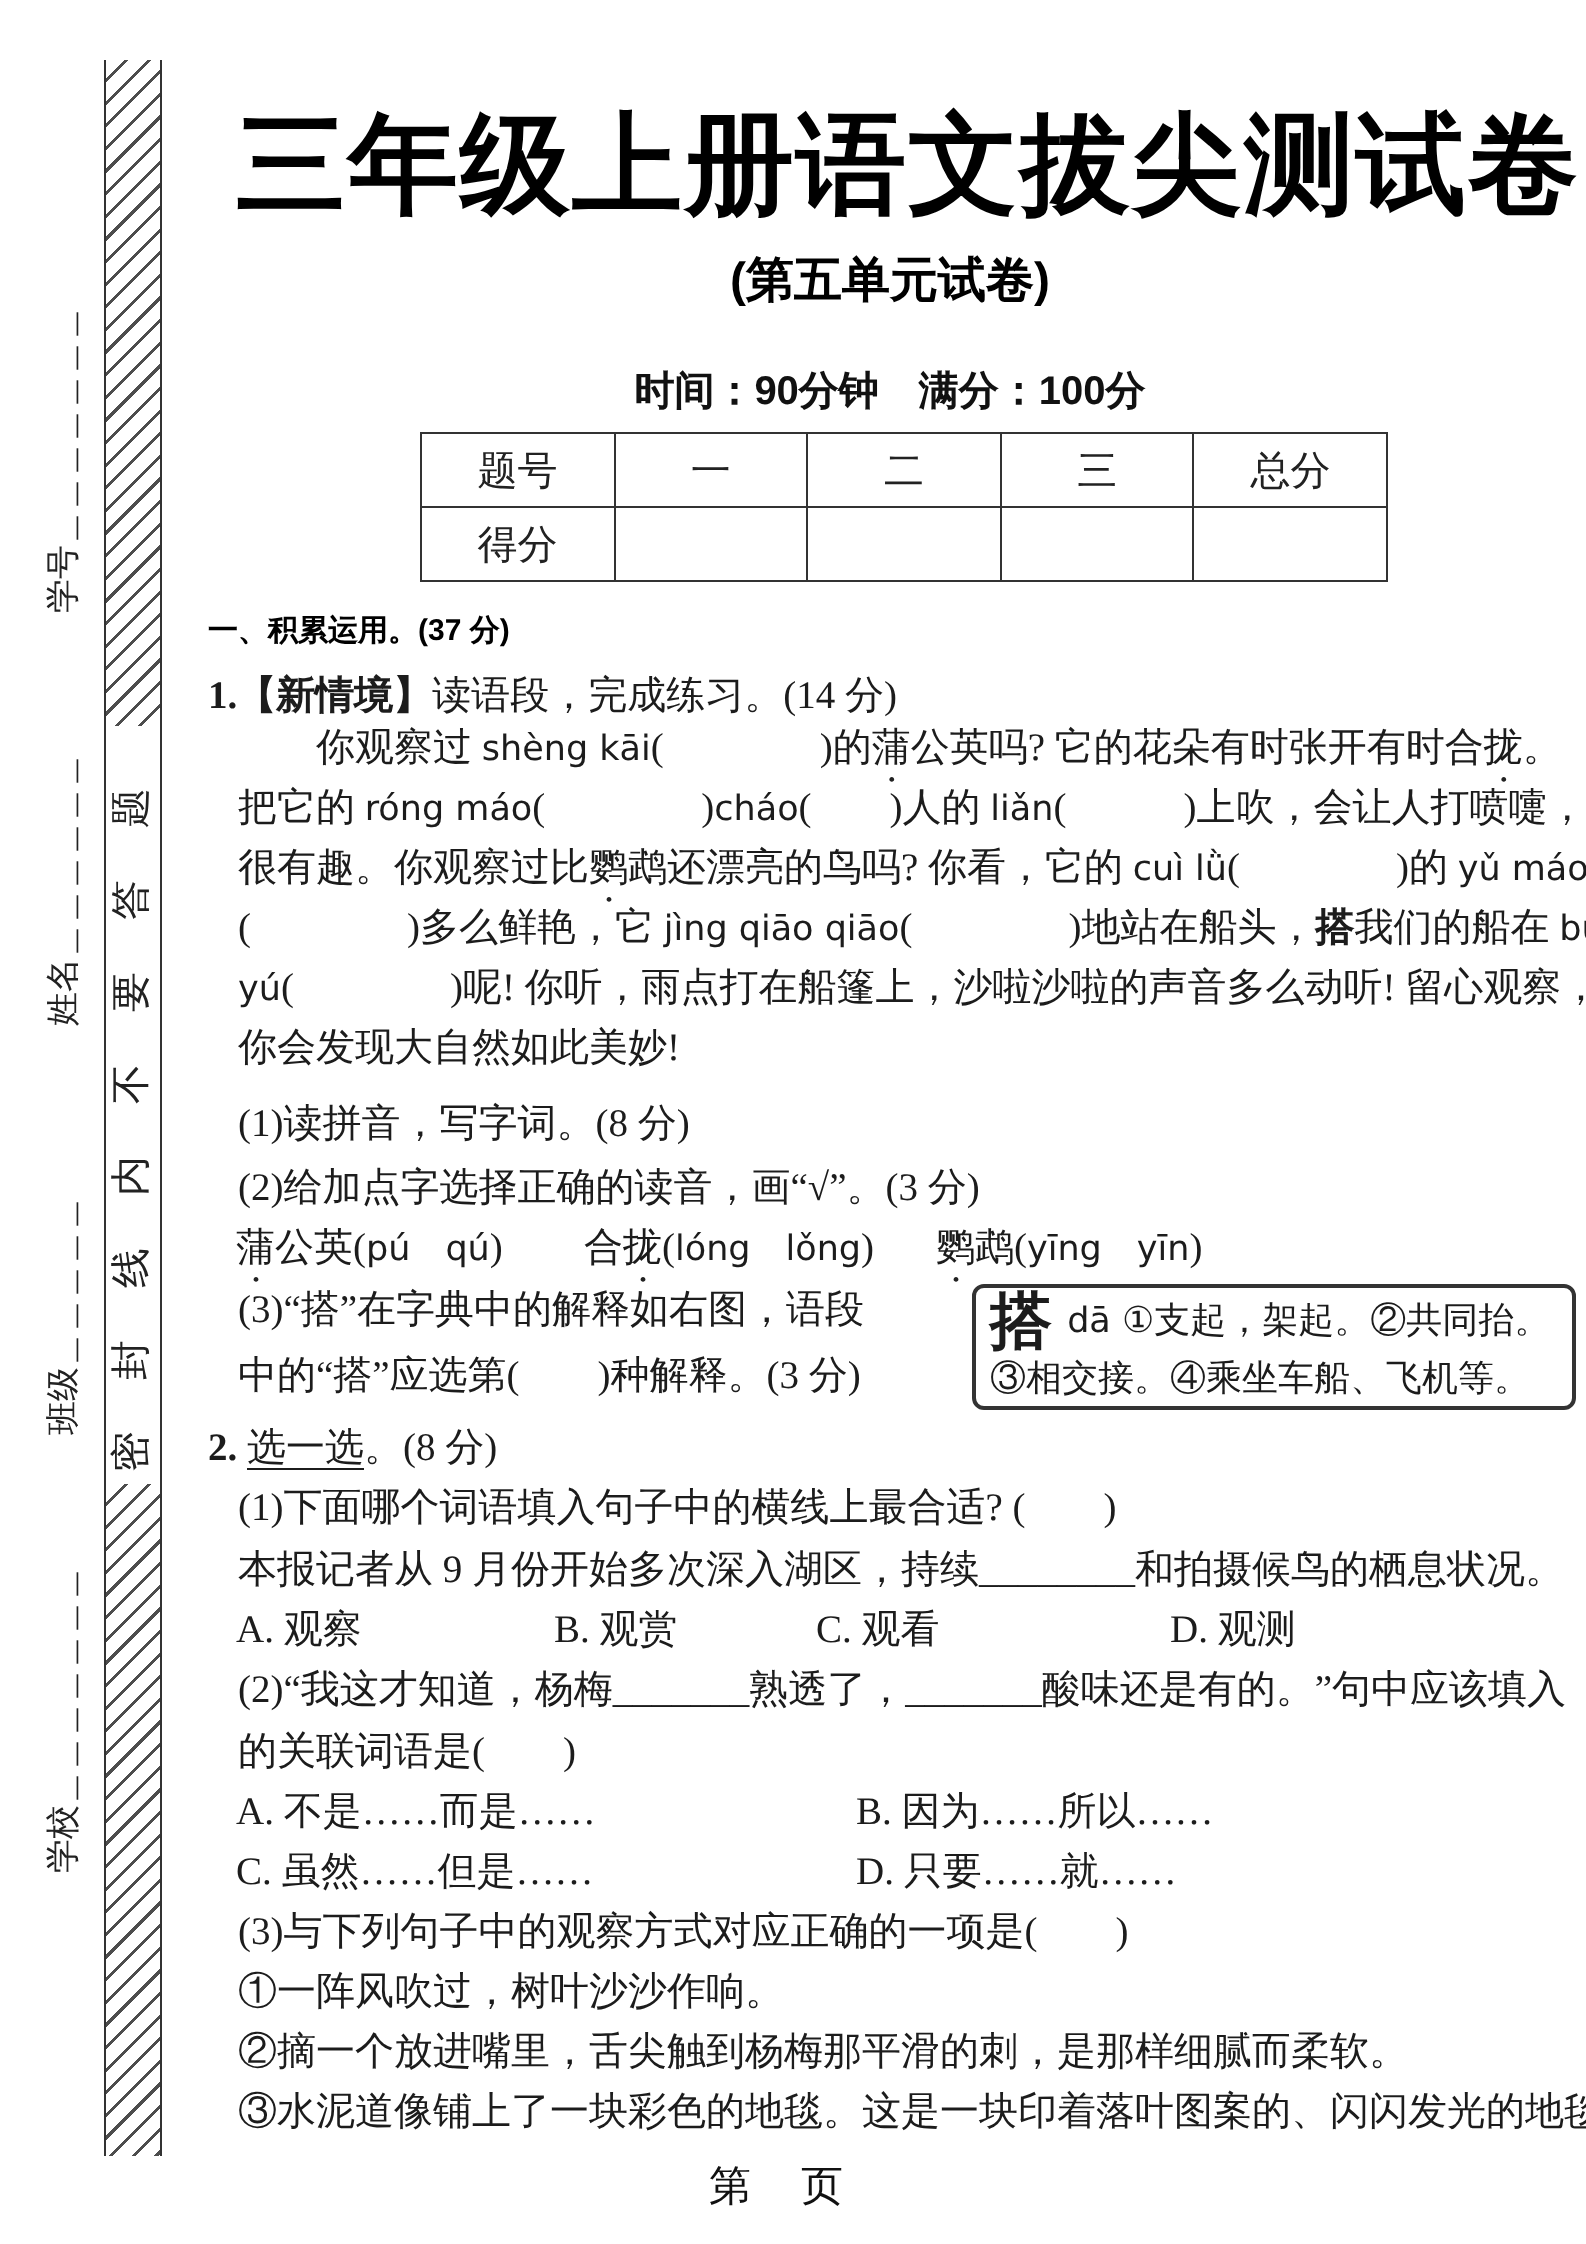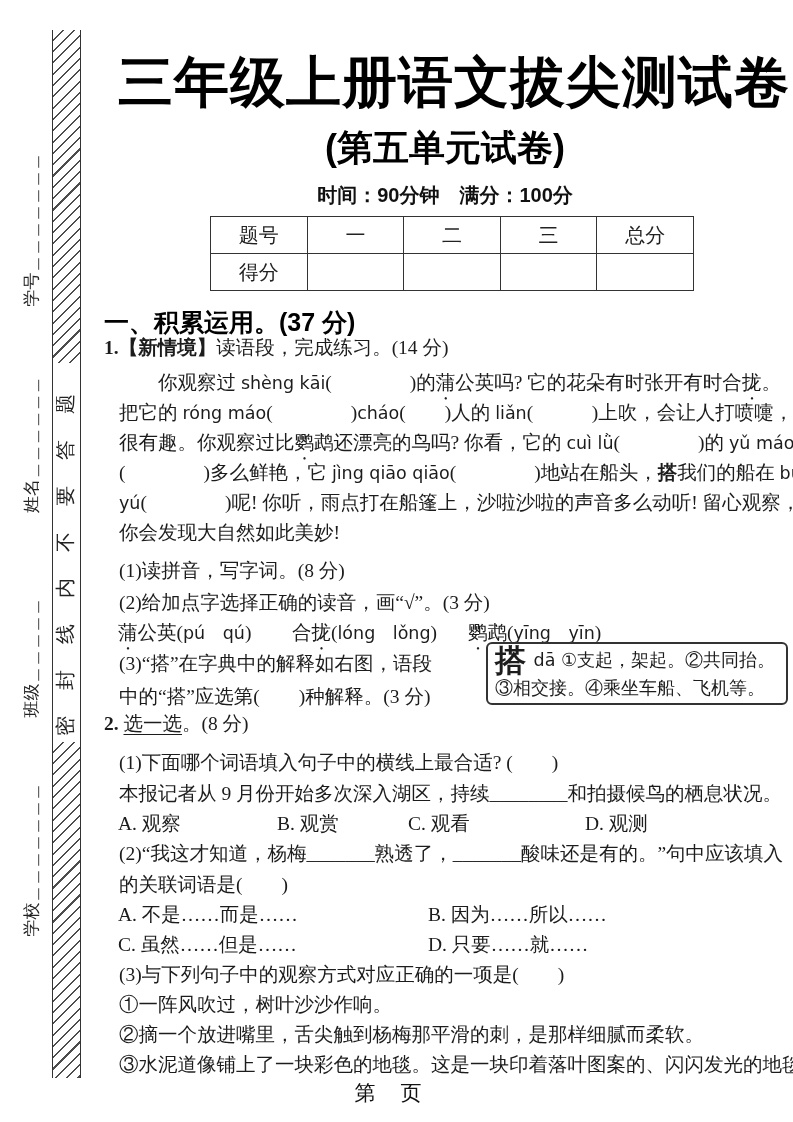--- a/index.html
+++ b/index.html
@@ -24,34 +24,34 @@
   .seal-text {
     position:absolute; left:-119px; top:539px; width:368px; height:26px;
     transform:rotate(-90deg); font-size:20px; letter-spacing:26px;
     text-align:center; color:#222; white-space:nowrap;
   }
   
   .title  { left:100px; top:46px; width:690px; text-align:right;
             font-family:"Liberation Sans", sans-serif; font-weight:bold;
             font-size:55px; letter-spacing:1px; color:#000; }
   .subtitle { left:100px; top:124px; width:690px; text-align:center;
-            font-family:"Liberation Sans", sans-serif; font-weight:bold; font-size:36px; color:#000; }
+            font-family:"Liberation Sans", sans-serif; font-weight:bold; font-size:24px; color:#000; }
   .info   { left:100px; top:182px; width:690px; text-align:center;
             font-family:"Liberation Sans", sans-serif; font-weight:bold; font-size:20px; color:#111; }
   
   table.score { position:absolute; left:210px; top:216px; width:484px;
             border-collapse:collapse; table-layout:fixed; }
   table.score td { border:1.5px solid #333; height:37px; text-align:center;
             font-size:20px; color:#222; }
   
-  .h-sec { font-family:"Liberation Sans", sans-serif; font-weight:bold; font-size:25px; color:#000; }
+  .h-sec { font-family:"Liberation Sans", sans-serif; font-weight:bold; font-size:15px; color:#000; }
   .qline { font-size:19.5px; }
   .qnum  { font-weight:bold; font-family:"Liberation Serif", serif; }
   .qtag  { font-family:"Liberation Sans", sans-serif; font-weight:bold; }
-  .body-line { font-size:19.5px; line-height:42px; white-space:nowrap; color:#1c1c1c; }
+  .body-line { font-size:19.5px; line-height:26px; white-space:nowrap; color:#1c1c1c; }
   .py   { font-family:"DejaVu Sans", sans-serif; font-size:17.5px; }
   .b    { font-weight:bold; }
   .ul   { text-decoration:underline; text-underline-offset:4px; }
   .dot  { -webkit-text-emphasis:filled dot #222; -webkit-text-emphasis-position:under;
           text-emphasis:filled dot #222; text-emphasis-position:under right; }
   .opt  { position:absolute; top:0; white-space:nowrap; }
   
   .dict-box { left:486px; top:642px; width:302px; height:63px;
           border:2px solid #333; border-radius:6px; padding:2px 7px 0 7px;
           font-size:18px; line-height:28px; white-space:nowrap; }

